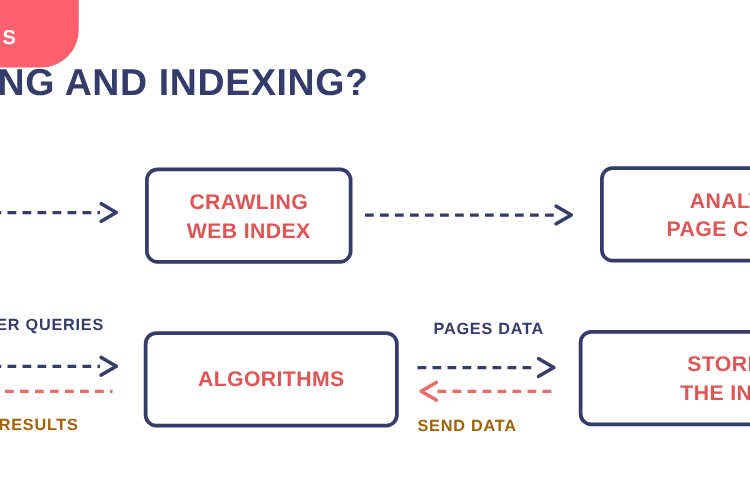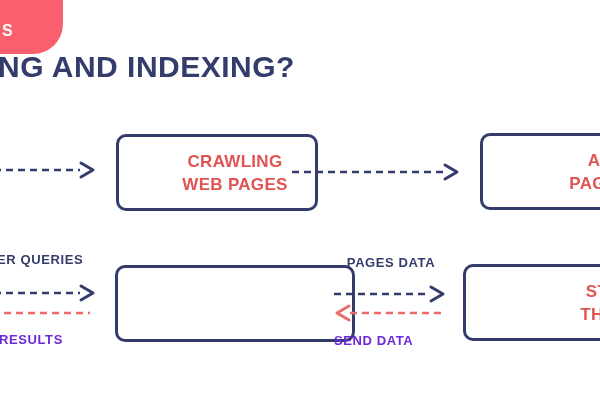--- a/index.html
+++ b/index.html
@@ -40,35 +40,34 @@
     border: 3px solid #333c6b;
     border-radius: 10px;
     display: flex; flex-direction: column;
     align-items: center; justify-content: center;
     text-align: center;
     color: #e05454;
     font-size: 17px; font-weight: bold;
     line-height: 23px;
     letter-spacing: 0.3px;
     white-space: nowrap;
-    padding-left: 36px;
   }
   .box-crawling  { left: 116px; top: 134px; width: 160px; height: 71px; }
   .box-analyzing { left: 480px; top: 133px; width: 238px; height: 71px; }
   .box-ranking   { left: 115px; top: 265px; width: 198px; height: 71px; }
   .box-store     { left: 463px; top: 264px; width: 250px; height: 71px; }
 
   
   .flow-label {
     font-size: 13px; font-weight: bold;
     letter-spacing: 0.6px;
     white-space: nowrap;
   }
   .label-navy { color: #333c6b; }
-  .label-red  { color: #6d28d9; }
+  .label-red  { color: #a16207; }
   .label-queries { left: -3px; top: 252px; }
   .label-results { left: -1px; top: 332px; }
   .label-fetch   { left: 334px; top: 255px; width: 114px; text-align: center; }
   .label-send    { left: 334px; top: 333px; width: 114px; text-align: left; }
 
   
   svg.arrow { position: absolute; overflow: visible; }
   .dash { fill: none; stroke-width: 2.6px; stroke-dasharray: 7 5; }
   .head { fill: none; stroke-width: 3px; stroke-linecap: round; stroke-linejoin: round; }
   .stroke-navy { stroke: #333c6b; }
@@ -82,21 +81,21 @@
 
 <div class="abs page-title">NG AND INDEXING?</div>
 
 <svg class="arrow" style="left:0; top:160px" width="98" height="20">
   <line class="dash stroke-navy" x1="-6" y1="10" x2="80" y2="10"></line>
   <path class="head stroke-navy" d="M81 3 L93 10 L81 17"></path>
 </svg>
 
 <div class="abs flow-box box-crawling">
   <span>CRAWLING</span>
-  <span>WEB PAGES</span>
+  <span>WEB INDEX</span>
 </div>
 
 <svg class="arrow" style="left:292px; top:162px" width="170" height="20">
   <line class="dash stroke-navy" x1="0" y1="10" x2="152" y2="10"></line>
   <path class="head stroke-navy" d="M153 3 L165 10 L153 17"></path>
 </svg>
 
 <div class="abs flow-box box-analyzing">
   <span>ANALYZING</span>
   <span>PAGE CONTENT</span>
@@ -109,20 +108,21 @@
   <path class="head stroke-navy" d="M81 3 L93 10 L81 17"></path>
 </svg>
 
 <svg class="arrow" style="left:0; top:303px" width="92" height="20">
   <line class="dash stroke-red" x1="-8" y1="10" x2="90" y2="10"></line>
 </svg>
 
 <div class="abs flow-label label-red label-results">RESULTS</div>
 
 <div class="abs flow-box box-ranking">
+  <span>ALGORITHMS</span>
 </div>
 
 <div class="abs flow-label label-navy label-fetch">PAGES DATA</div>
 
 <svg class="arrow" style="left:334px; top:284px" width="114" height="20">
   <line class="dash stroke-navy" x1="0" y1="10" x2="96" y2="10"></line>
   <path class="head stroke-navy" d="M97 3 L109 10 L97 17"></path>
 </svg>
 
 <svg class="arrow" style="left:334px; top:303px" width="112" height="20">

